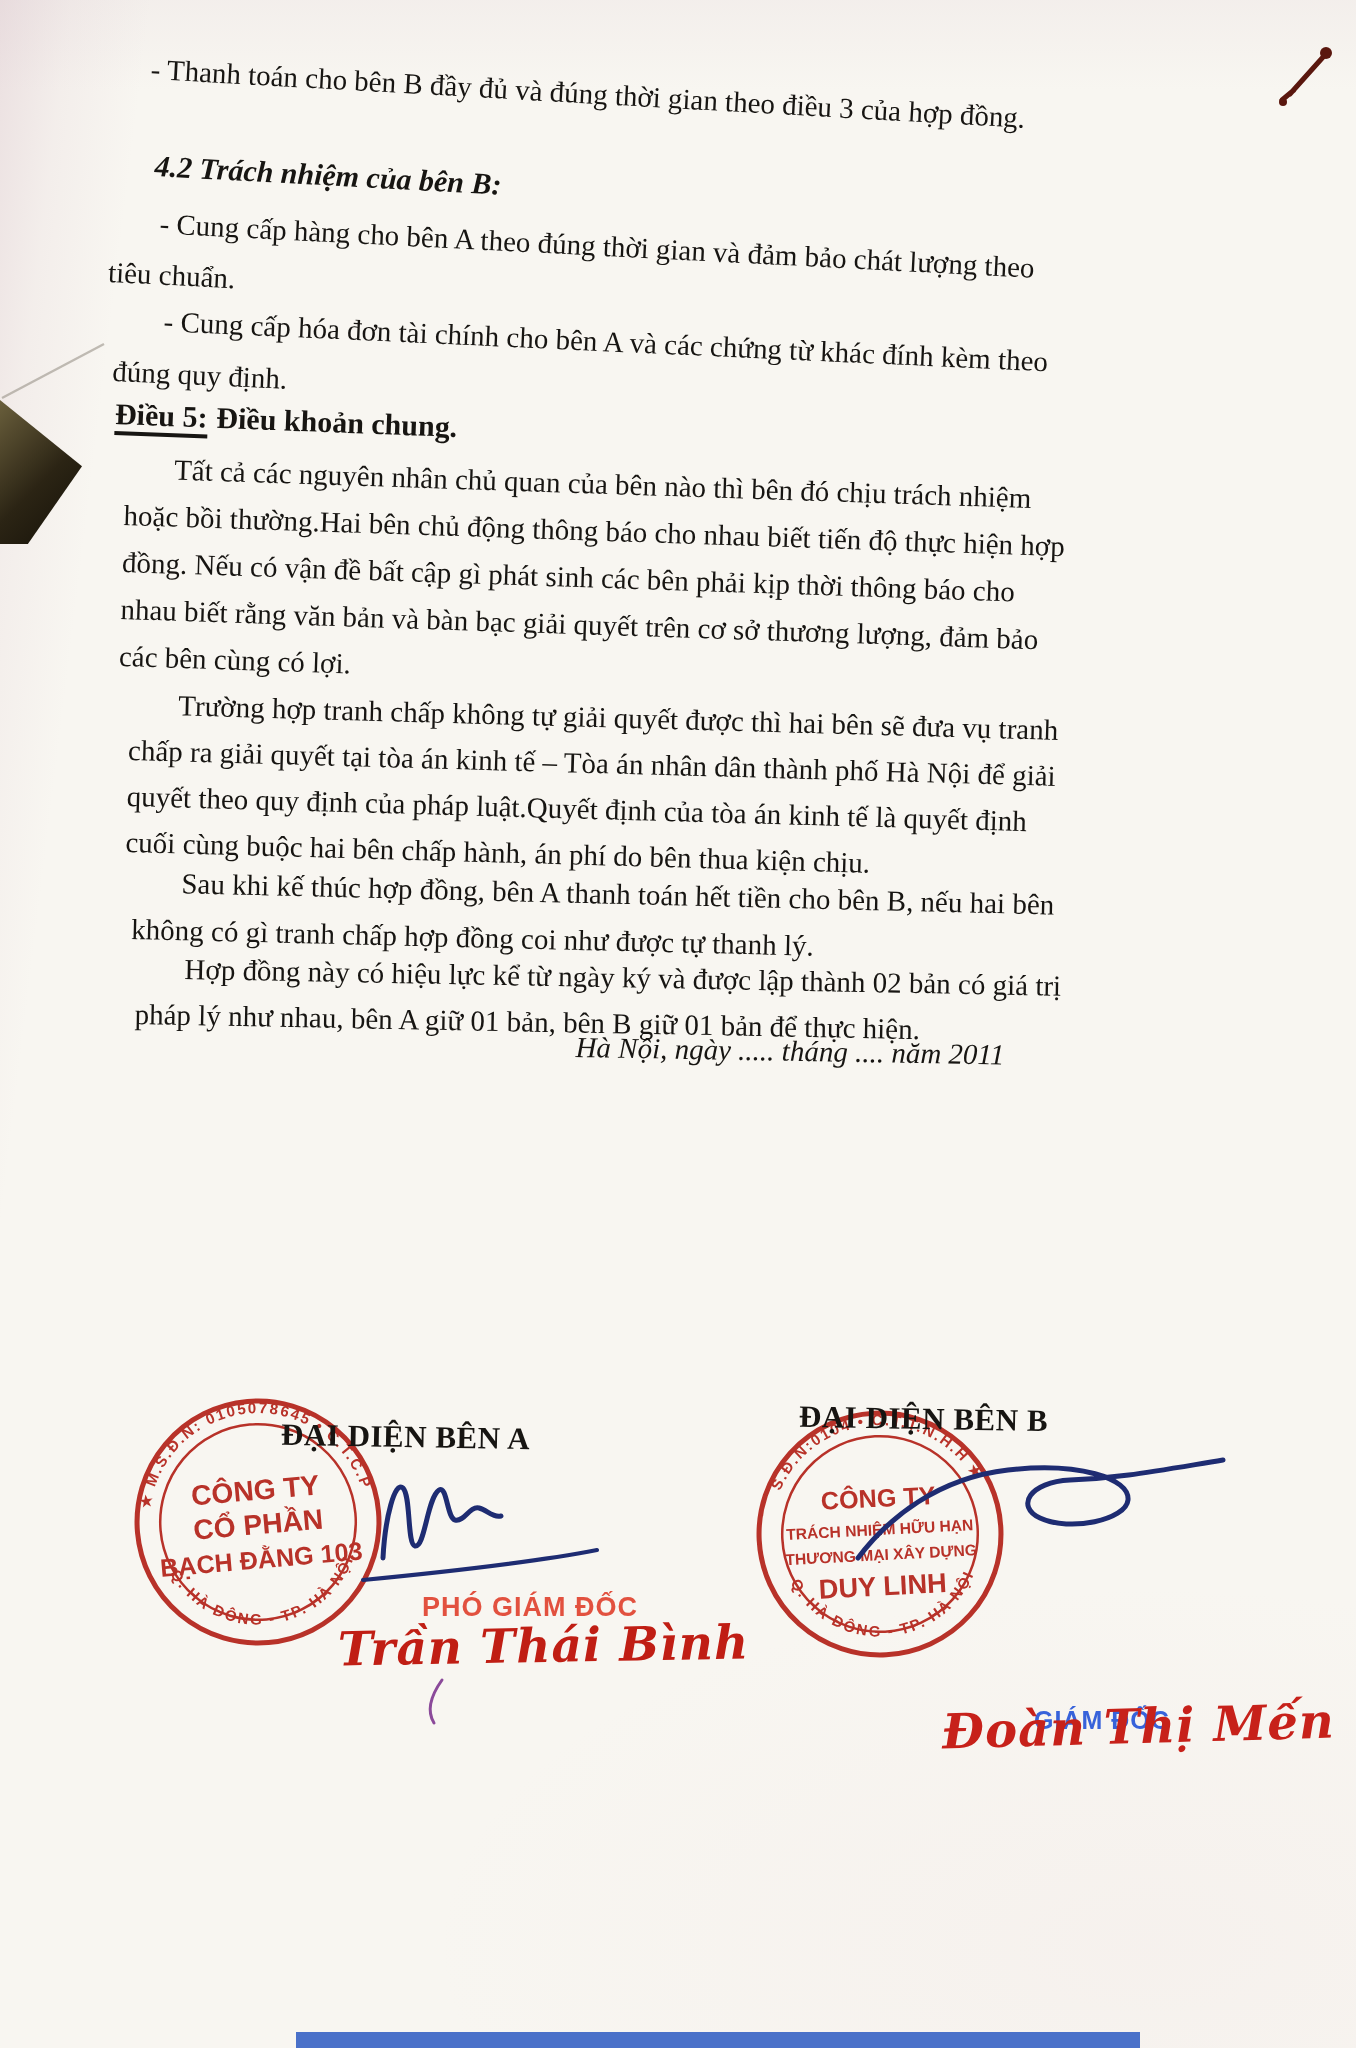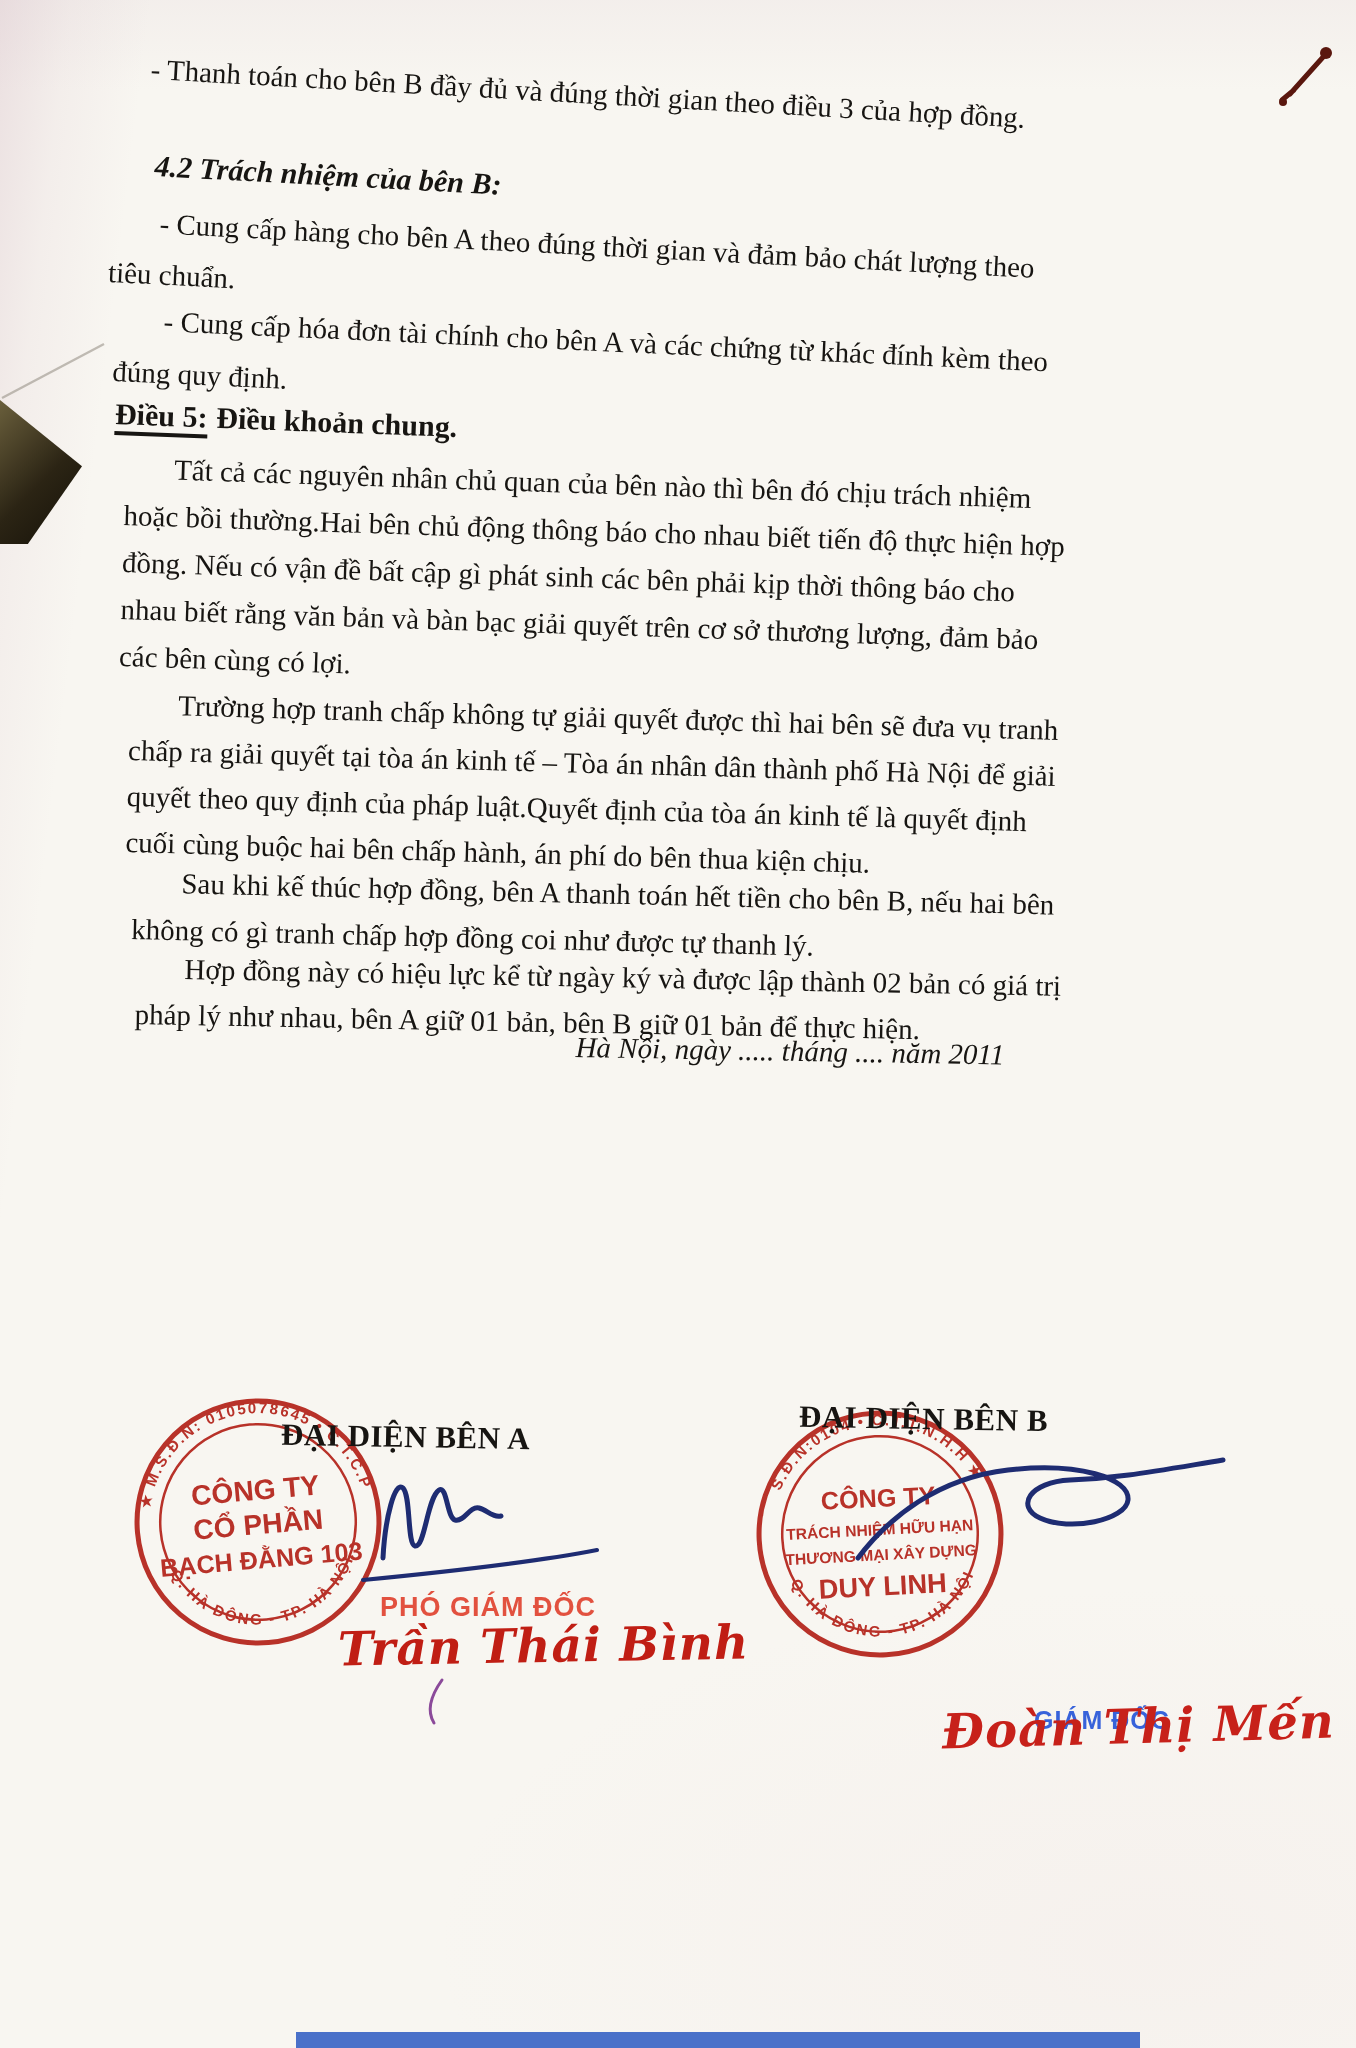--- a/index.html
+++ b/index.html
@@ -34,21 +34,21 @@
   .b-date      { left:576px; top:1024px; transform:rotate(1deg); font-style:italic; }
   .rep-title   { position:absolute; font-weight:bold; font-size:31px; letter-spacing:.5px; transform:rotate(1deg); z-index:3; white-space:nowrap; }
   .t-repa      { left:281px; top:1419px; }
   .t-repb      { left:799px; top:1401px; }
   .stamp       { position:absolute; width:252px; height:252px; z-index:1; opacity:.92; }
   .stamp-a     { left:132px; top:1396px; transform:rotate(-5deg); }
   .stamp-b     { left:754px; top:1408px; transform:rotate(-3deg); }
   .sig         { position:absolute; z-index:4; }
   .sig-a       { left:355px; top:1458px; }
   .sig-b       { left:828px; top:1446px; }
-  .role-a      { position:absolute; left:380px; top:1592px; font-family:"Liberation Sans",sans-serif; font-weight:700; font-size:27px; color:#e2513f; letter-spacing:1px; z-index:3; white-space:nowrap; }
+  .role-a      { position:absolute; left:422px; top:1592px; font-family:"Liberation Sans",sans-serif; font-weight:700; font-size:27px; color:#e2513f; letter-spacing:1px; z-index:3; white-space:nowrap; }
   .name-a      { position:absolute; left:338px; top:1618px; font-family:"DejaVu Serif",serif; font-style:italic; font-weight:700; font-size:47px; color:#c01e14; transform:rotate(-1deg); z-index:3; white-space:nowrap; letter-spacing:1px; }
   .role-b      { position:absolute; left:1034px; top:1668px; font-family:"Liberation Sans",sans-serif; font-weight:700; font-size:25px; color:#1d4ed8; letter-spacing:1px; opacity:.88; z-index:3; white-space:nowrap;margin-top:38px; }
   .name-b      { position:absolute; left:942px; top:1698px; font-family:"DejaVu Serif",serif; font-style:italic; font-weight:700; font-size:48px; color:#c7211a; transform:rotate(-1.6deg); z-index:3; white-space:nowrap; letter-spacing:1px; }
   .pen-mark    { position:absolute; left:1272px; top:36px; z-index:2; }
   .purple-mark { position:absolute; left:416px; top:1676px; z-index:2; }
   .edge-wedge  {
     position:absolute; left:0; top:400px; width:82px; height:144px; z-index:2;
     clip-path:polygon(0 0, 100% 46%, 34% 100%, 0 100%);
     background:linear-gradient(135deg,#6a5f3c 0%, #2b2414 55%, #141008 100%);
   }

